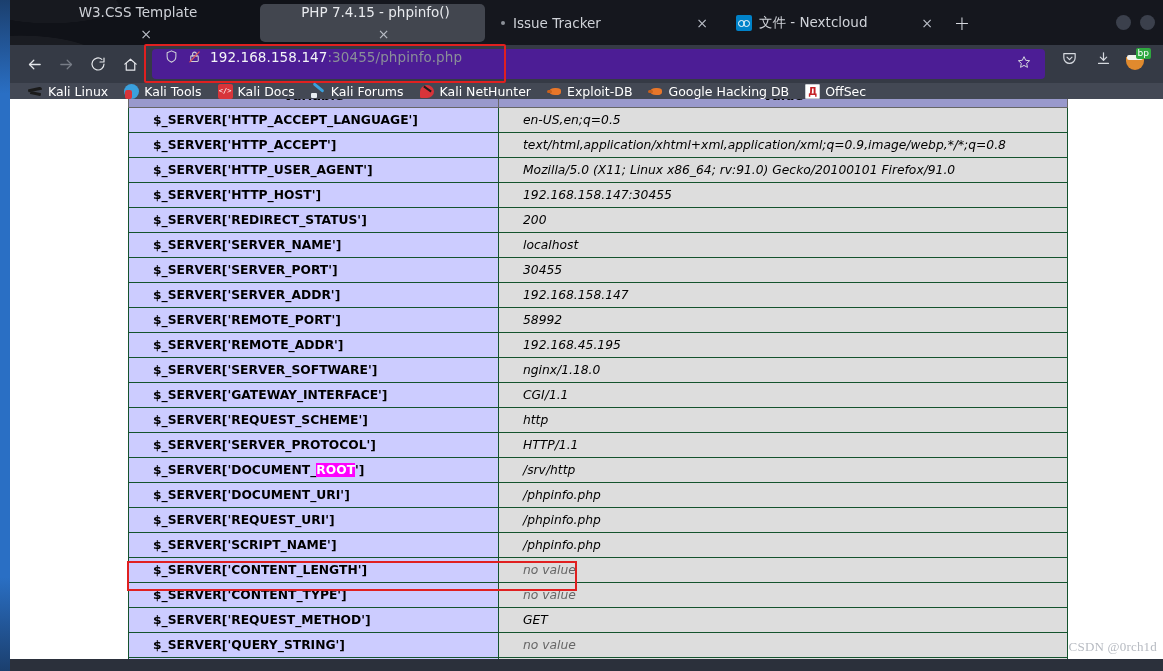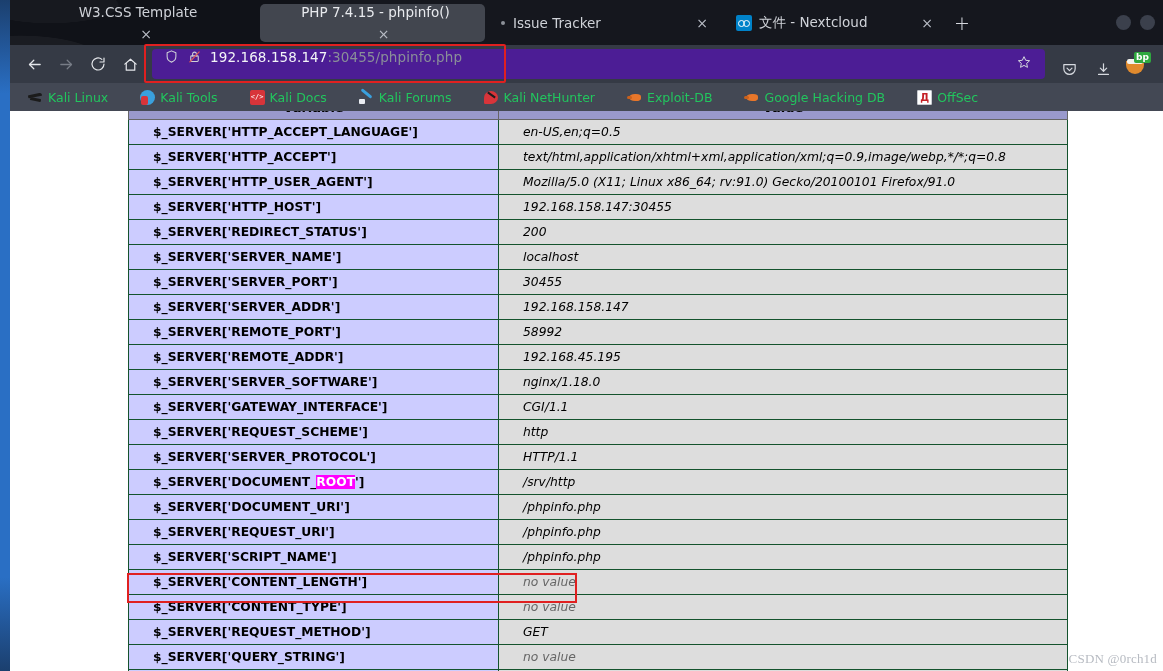--- a/index.html
+++ b/index.html
@@ -112,44 +112,44 @@
   .urltext .path { color: #8a8f99; }
   .starbtn {
     flex: 0 0 auto; width: 26px; height: 26px;
     display: flex; align-items: center; justify-content: center; color: #d6d9df;
   }
   .url-annotation {
     position: absolute; left: -8px; top: -5px; width: 362px; height: 39px;
     border: 2px solid #e02020; border-radius: 2px; pointer-events: none;
   }
   .tools { display: flex; align-items: center; gap: 6px; flex: 0 0 auto; padding-right: 4px; }
-  .tool { width: 28px; height: 28px; display: flex; align-items: flex-end; justify-content: center; color: #d6d9df; font-weight: bold; }
+  .tool { width: 28px; height: 28px; display: flex; align-items: flex-start; justify-content: center; color: #d6d9df; }
   .bp-ext { position: relative; width: 26px; height: 24px; }
   .bp-ext .bowl {
     position: absolute; left: 2px; top: 7px; width: 18px; height: 13px;
     background: #e08a2e; border-radius: 0 0 9px 9px;
   }
   .bp-ext .bowl::after {
     content: ""; position: absolute; left: 1px; top: -2px; width: 16px; height: 5px;
     background: #f2f2ee; border-radius: 2px;
   }
   .bp-ext .badge {
     position: absolute; right: -1px; top: -2px;
     background: #2fa83f; color: #ffffff;
     font-size: 9px; line-height: 11px; padding: 0 2px; border-radius: 2px;
     font-family: "DejaVu Sans", sans-serif;
   }
 
   
   .bookmarks {
-    height: 28px; width: 100%;
+    height: 16px; width: 100%;
     background: #434854;
     display: flex; align-items: center;
-    padding-left: 18px; gap: 32px;
-    color: #22c55e; font-size: 12.5px;
+    padding-left: 18px; gap: 16px;
+    color: #ffffff; font-size: 12.5px;
     white-space: nowrap;
   }
   .bm { display: flex; align-items: center; gap: 5px; }
   .bmico { width: 15px; height: 15px; flex: 0 0 auto; position: relative; }
 
   
   .ico-kali { background: transparent; }
   .ico-kali::before {
     content: ""; position: absolute; left: 0; top: 4px; width: 14px; height: 3px;
     background: #1b1b1b; border-radius: 3px 8px 2px 2px; transform: rotate(-12deg);

